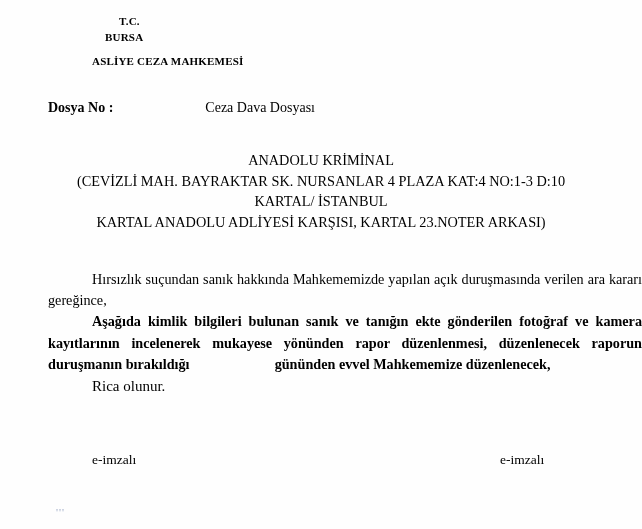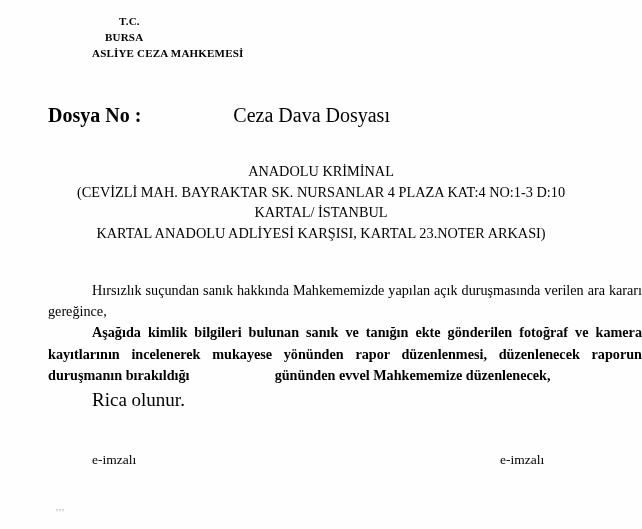--- a/index.html
+++ b/index.html
@@ -34,29 +34,30 @@
     letter-spacing: 0.2px;
   }
   .header .line-tc {
     padding-left: 27px;
   }
   .header .line-city {
     padding-left: 13px;
   }
   .header .line-court {
     padding-left: 0px;
+    margin-top: 8px;
   }
 
   
   .dosya-row {
-    margin-top: 42px;
+    margin-top: 30px;
     padding-left: 48px;
     display: flex;
     align-items: center;
-    font-size: 20px;
+    font-size: 14px;
   }
   .dosya-label {
     font-weight: bold;
     white-space: nowrap;
   }
   .dosya-value {
     margin-left: 92px;
     font-weight: normal;
   }
 
@@ -93,21 +94,21 @@
   .p-bold .gap-filler {
     display: inline-block;
     width: 78px;
   }
   .p-bold .nonbold {
     font-weight: bold;
   }
   .p-rica {
     margin: 0;
     text-indent: 44px;
-    font-size: 19px;
+    font-size: 15px;
   }
 
   
   .signatures {
     position: absolute;
     left: 0;
     top: 452px;
     width: 642px;
     font-size: 13.5px;
   }

